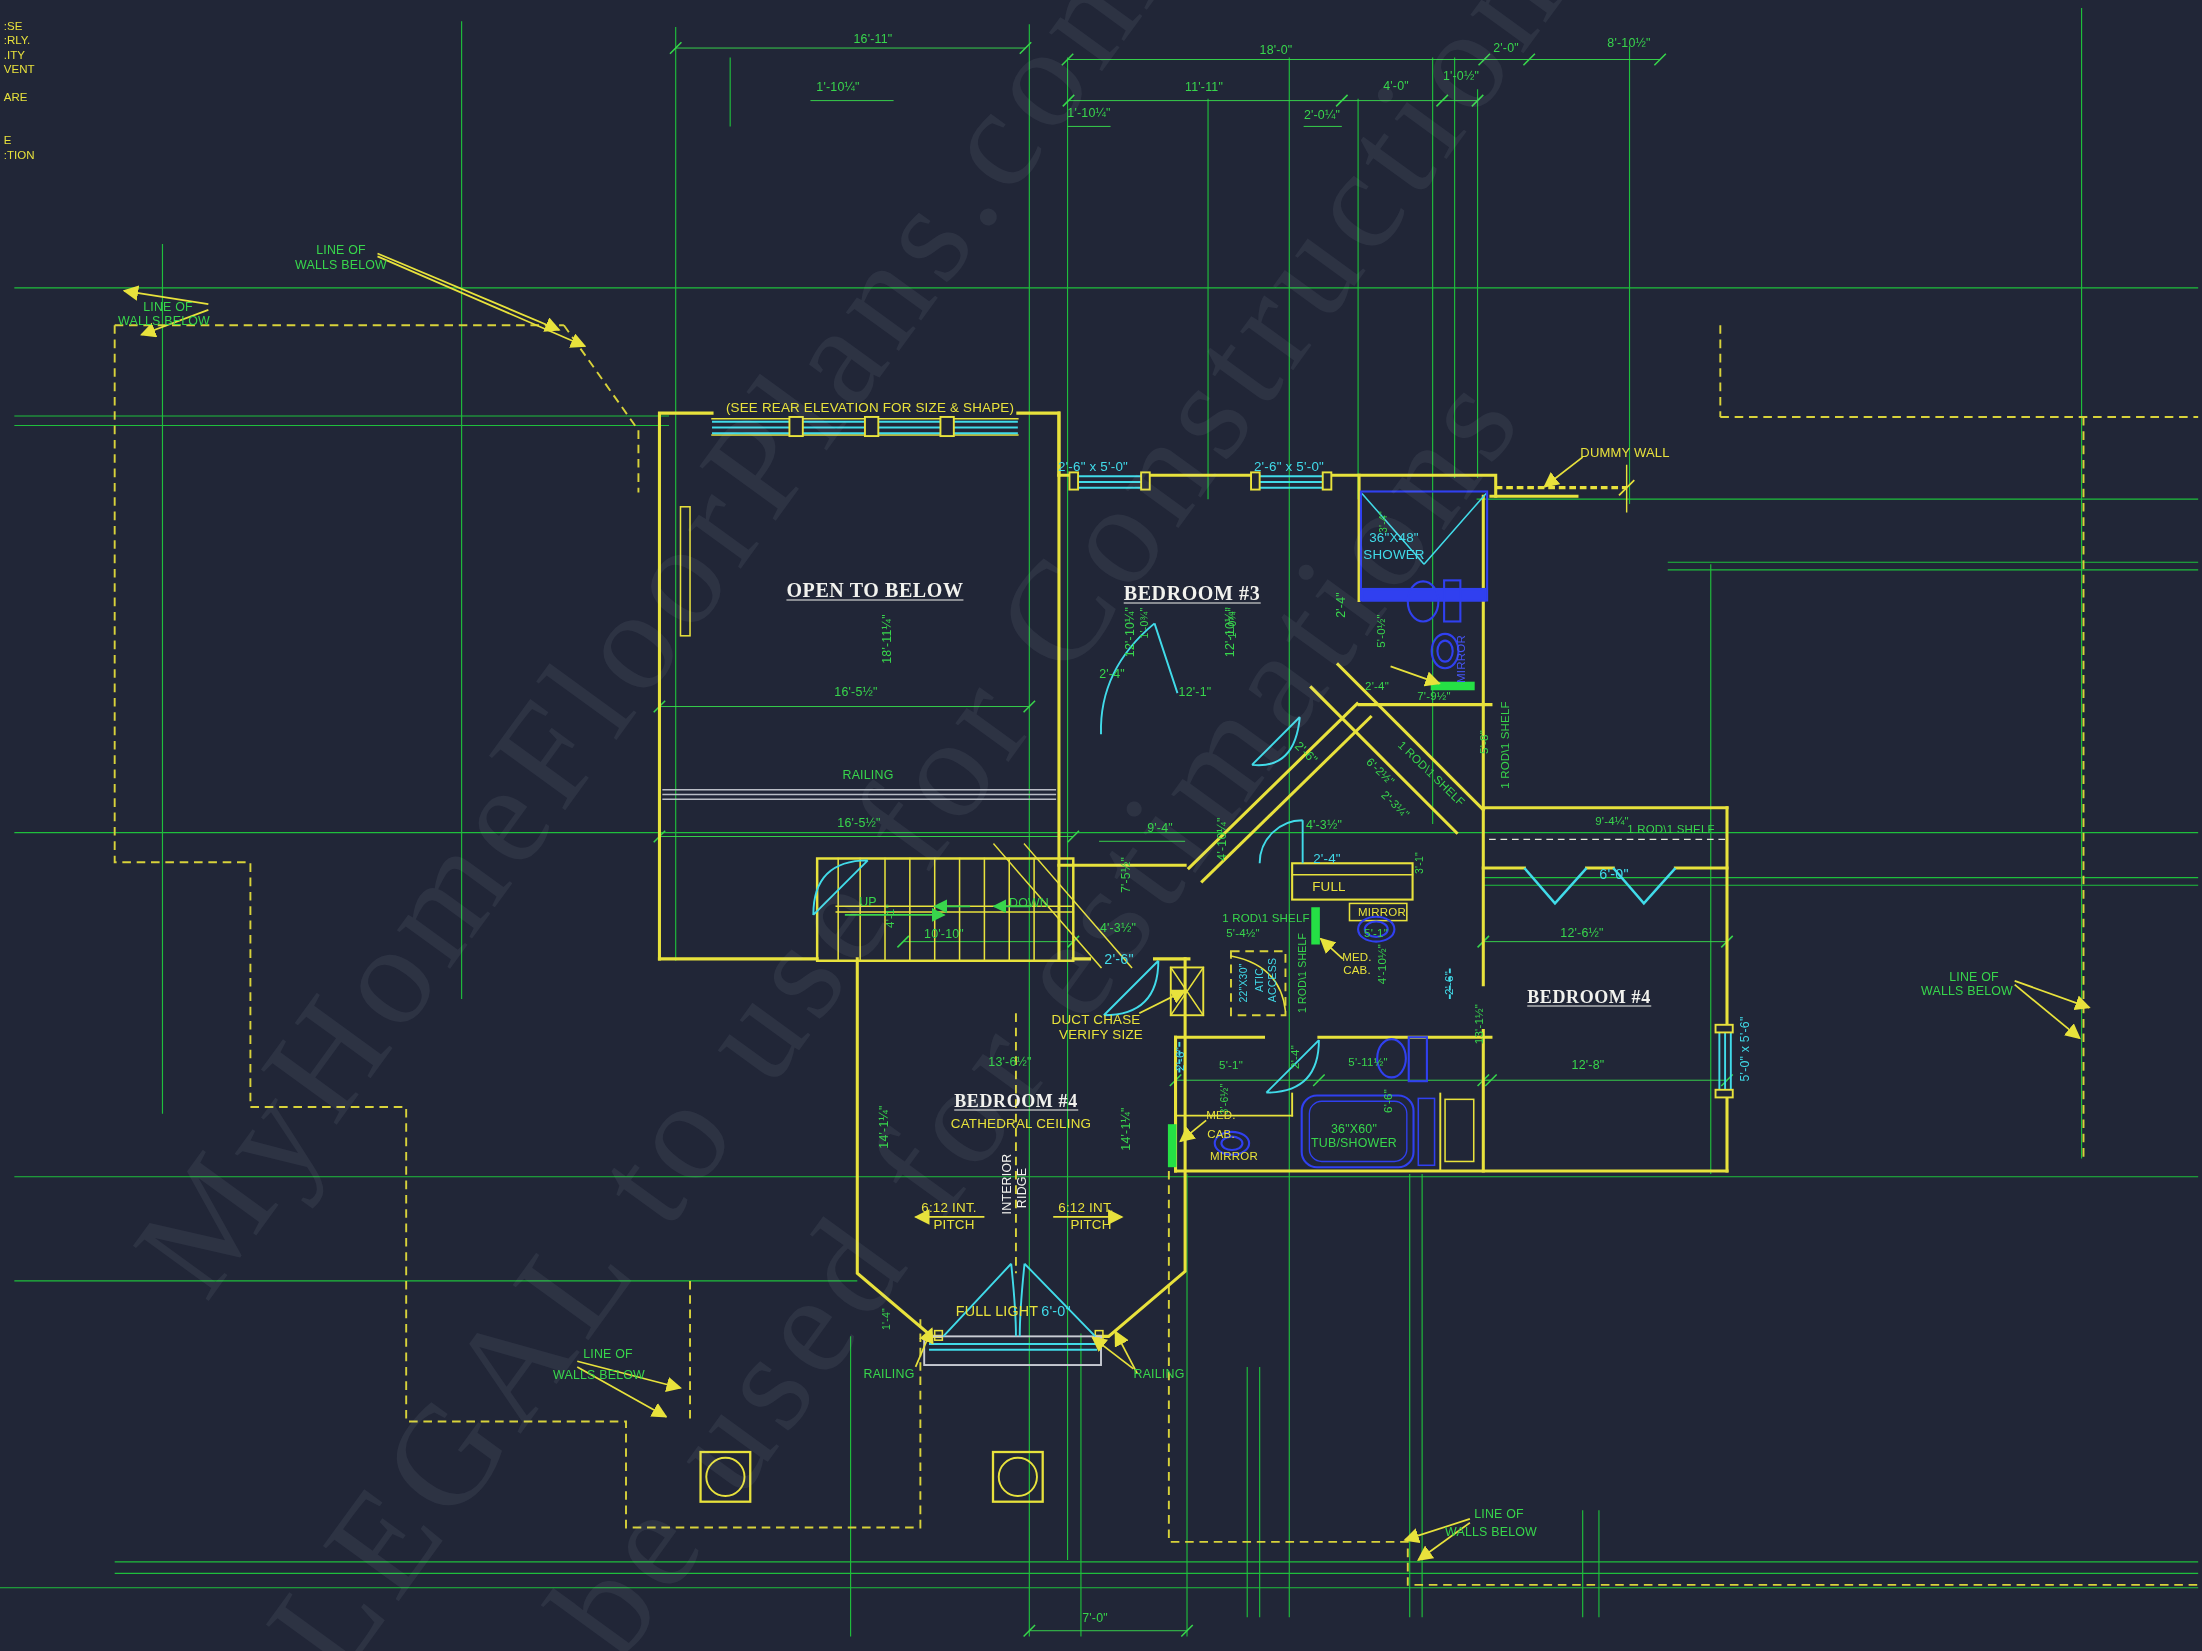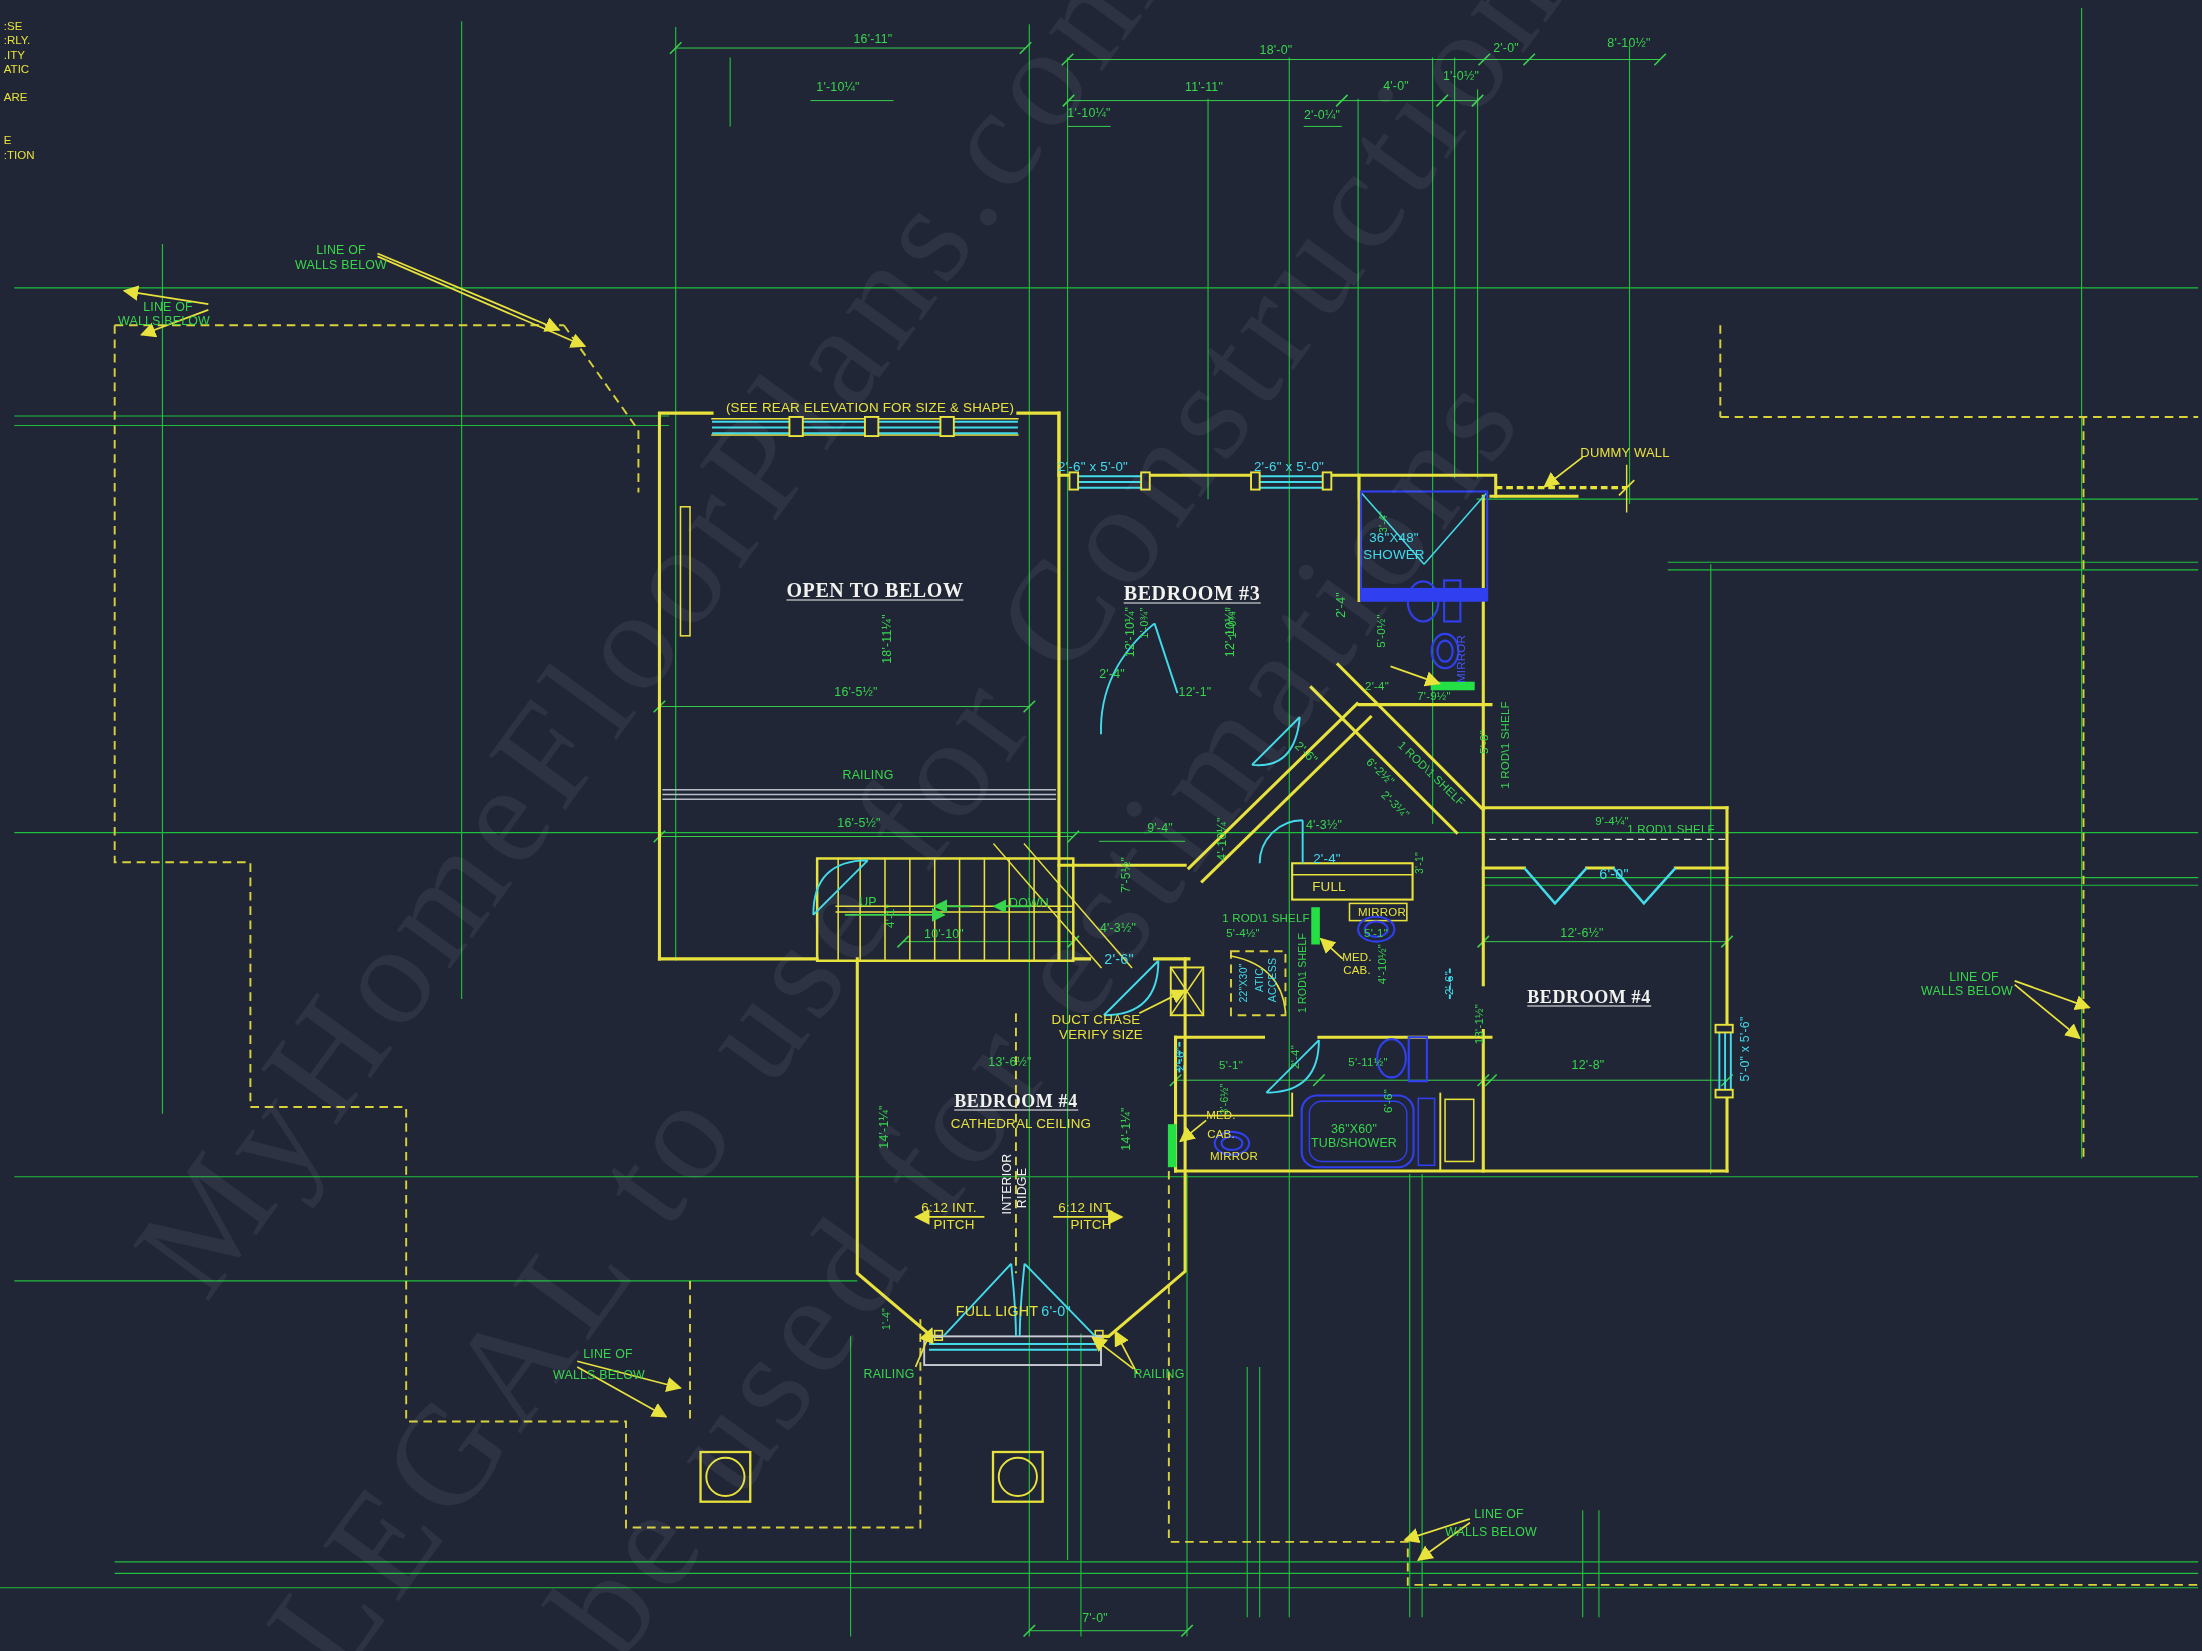--- a/index.html
+++ b/index.html
@@ -388,21 +388,21 @@
       <span class="lbl g" style="left: 1159px; top: 1374px; transform: translate(-50%, -50%) rotate(0deg);">RAILING</span>
       <span class="lbl g" style="left: 608px; top: 1354px; transform: translate(-50%, -50%) rotate(0deg);">LINE OF</span>
       <span class="lbl g" style="left: 599px; top: 1375px; transform: translate(-50%, -50%) rotate(0deg);">WALLS BELOW</span>
       <span class="lbl g" style="left: 1499px; top: 1514px; transform: translate(-50%, -50%) rotate(0deg);">LINE OF</span>
       <span class="lbl g" style="left: 1491px; top: 1532px; transform: translate(-50%, -50%) rotate(0deg);">WALLS BELOW</span>
       <span class="lbl g" style="left: 1095px; top: 1618px; transform: translate(-50%, -50%) rotate(0deg);">7'-0"</span>
     </div>
 <div id="corner-notes">:SE
 :RLY.
 .ITY
-ATIC
+VENT
 
 ARE
 
 
 E
 :TION</div>
 
 </div>
 
 

